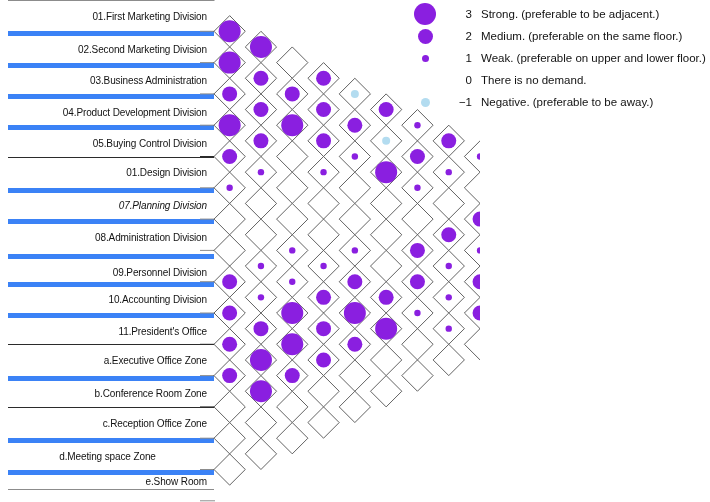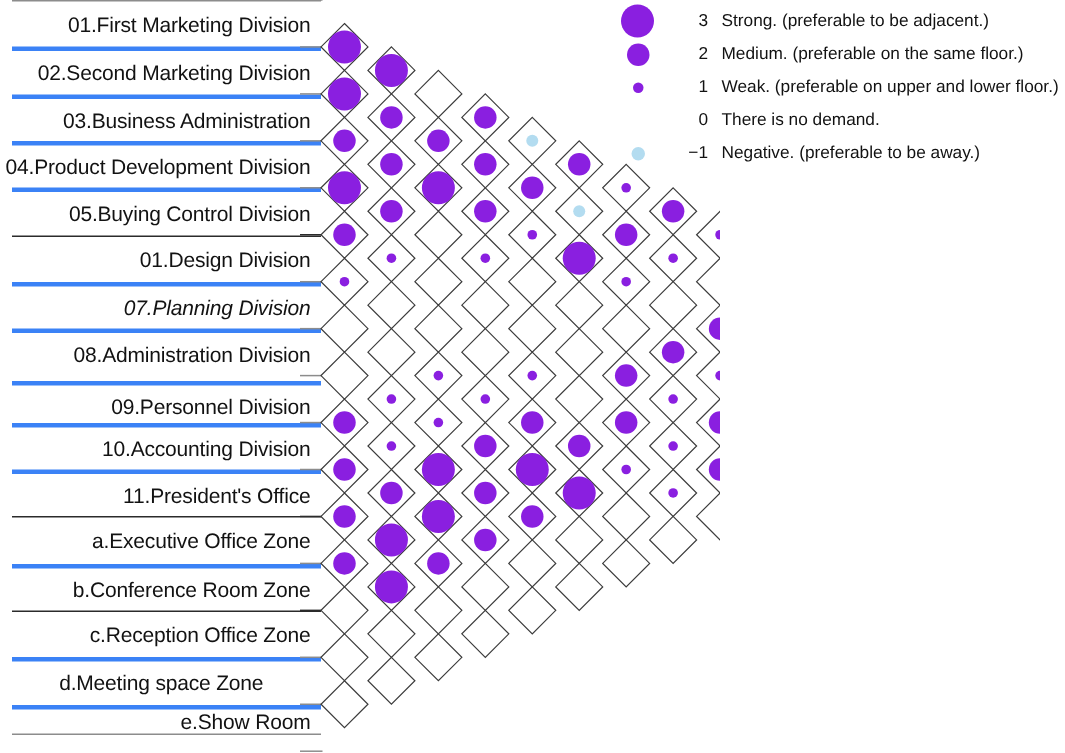--- a/index.html
+++ b/index.html
@@ -30,31 +30,31 @@
     left: 8px;
     top: 0px;
     width: 206px;
     height: 502px;
   }
   .label-row {
     position: absolute;
     left: 0;
     width: 206px;
     box-sizing: border-box;
-    border-top: 3px solid #3b82f6;
+    border-top: 5px solid #3b82f6;
     display: flex;
     align-items: center;
     justify-content: flex-end;
     padding-right: 7px;
   }
   .label-row.first { border-top: 1px solid #8c8c8c; }
   .label-row.last  { border-bottom: 1px solid #8c8c8c; }
   .label-row.strong-sep { border-top: 1px solid #2b2b2b; }
   .label-text {
-    font-size: 14px;
+    font-size: 10px;
     letter-spacing: -0.12px;
     white-space: nowrap;
     color: #121212;
   }
 
   
   #matrix-svg {
     position: absolute;
     left: 0;
     top: 0;

